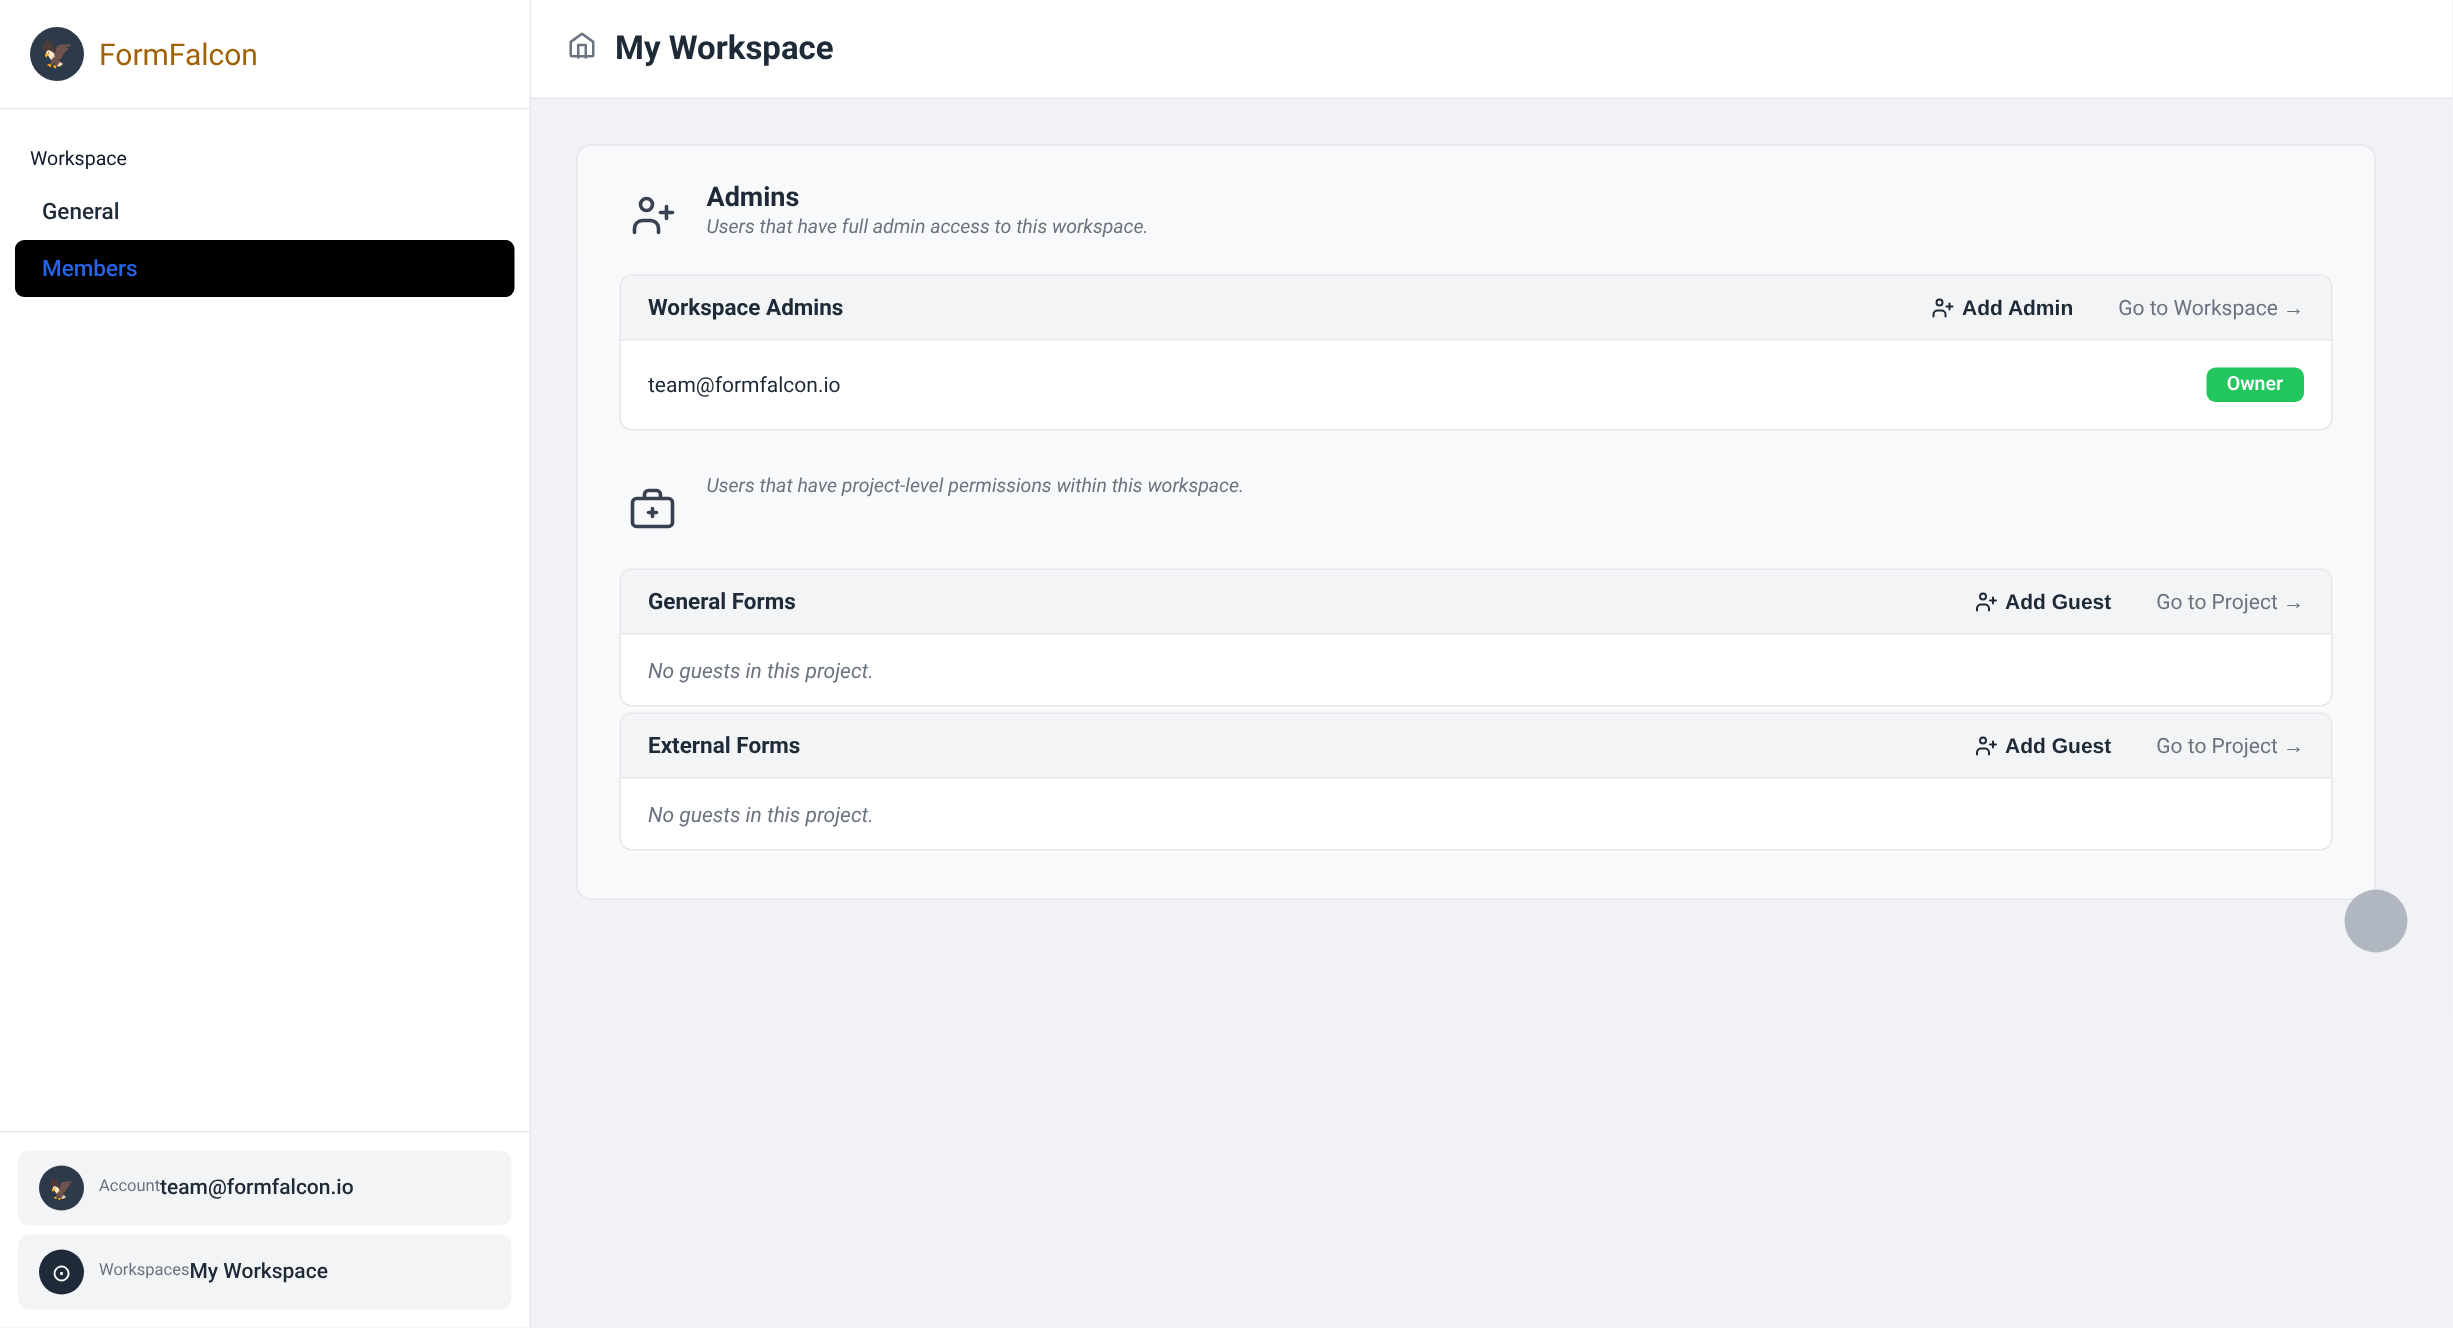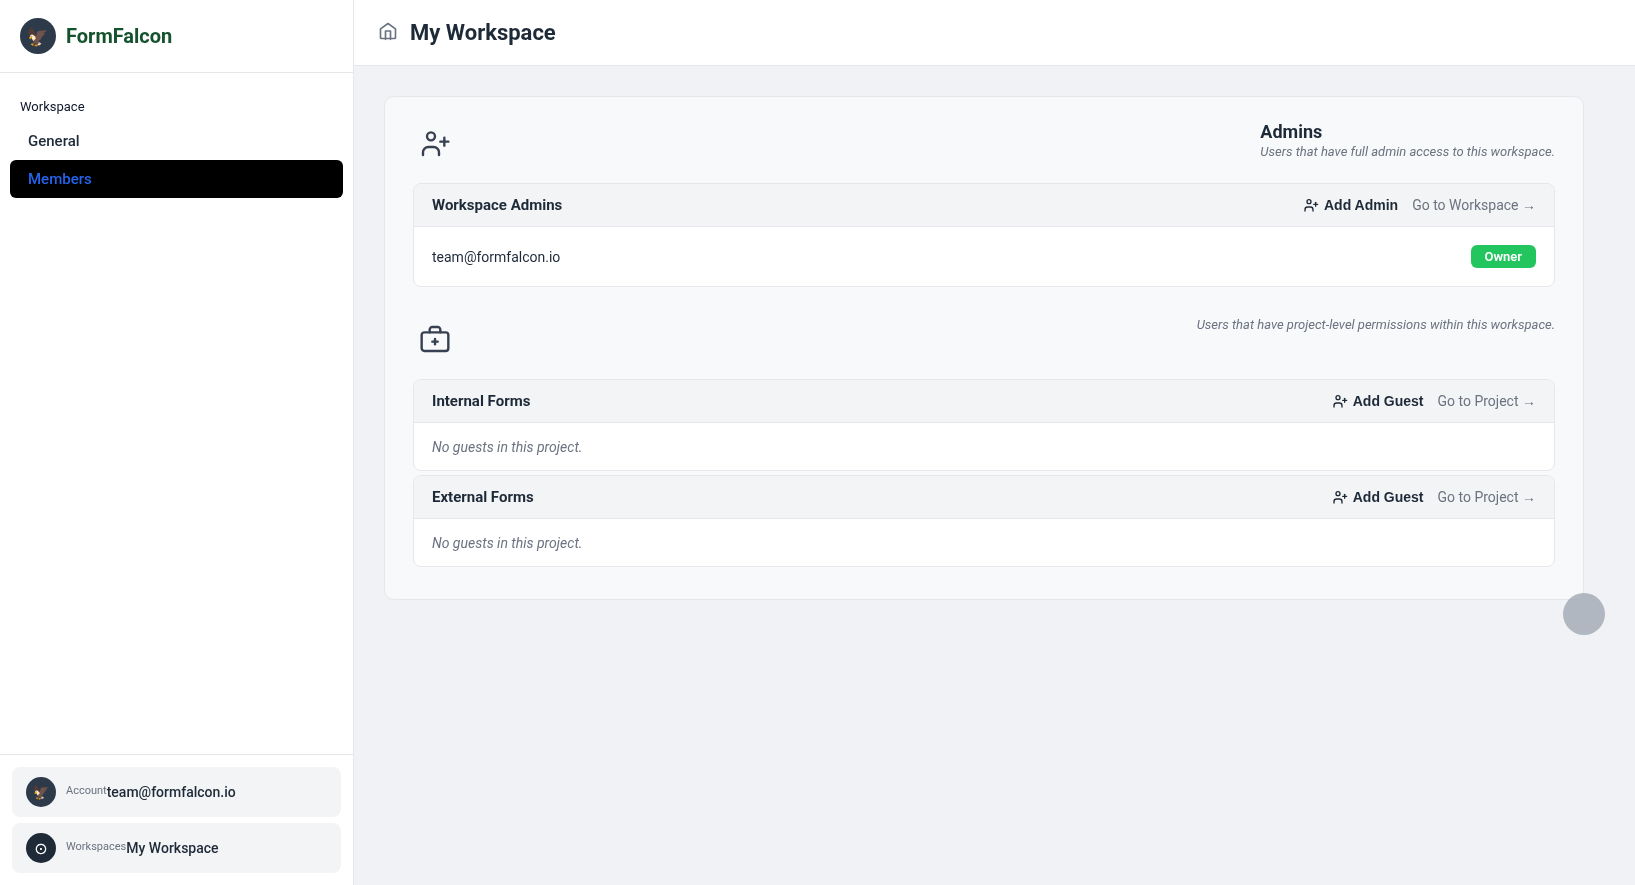--- a/index.html
+++ b/index.html
@@ -32,22 +32,22 @@
       display: flex;
       align-items: center;
       justify-content: center;
       color: #e07b3a;
       font-size: 18px;
       font-weight: bold;
     }
 
     .logo-text {
       font-size: 20px;
-      font-weight: 700;
-      color: #14532d;
+      font-weight: 400;
+      color: #a16207;
     }
 
     .sidebar-nav {
       flex: 1;
       padding: 20px 0;
     }
 
     .sidebar-section-label {
       font-size: 13px;
       color: #0f172a;
@@ -165,21 +165,20 @@
       padding: 24px 28px 28px;
       max-width: 1200px;
     }
 
     
     .section-header {
       display: flex;
       align-items: flex-start;
       gap: 14px;
       margin-bottom: 18px;
-      justify-content: space-between;
     }
 
     .section-icon-box {
       width: 44px;
       height: 44px;
       display: flex;
       align-items: center;
       justify-content: center;
     }
 
@@ -222,21 +221,21 @@
 
     .sub-section-title {
       font-size: 15px;
       font-weight: 700;
       color: #1e2a38;
     }
 
     .sub-section-actions {
       display: flex;
       align-items: flex-start;
-      gap: 14px;
+      gap: 30px;
     }
 
     .add-btn {
       display: flex;
       align-items: center;
       gap: 5px;
       font-size: 14px;
       color: #1e2a38;
       font-weight: 600;
       cursor: pointer;
@@ -400,21 +399,21 @@
               <line x1="10" y1="14" x2="14" y2="14"></line>
             </svg>
           </div>
           <div>
             <div class="section-desc">Users that have project-level permissions within this workspace.</div>
           </div>
         </div>
 
         <div class="sub-section">
           <div class="sub-section-header">
-            <span class="sub-section-title">Internal Forms</span>
+            <span class="sub-section-title">General Forms</span>
             <div class="sub-section-actions">
               <button class="add-btn">
                 <svg width="16" height="16" viewBox="0 0 24 24" fill="none" stroke="#1e2a38" stroke-width="2" stroke-linecap="round" stroke-linejoin="round">
                   <circle cx="9" cy="7" r="3"></circle>
                   <path d="M3 21v-2a4 4 0 0 1 4-4h4a4 4 0 0 1 4 4v2"></path>
                   <line x1="19" y1="8" x2="19" y2="14"></line>
                   <line x1="16" y1="11" x2="22" y2="11"></line>
                 </svg>
                 <span>Add Guest</span>
               </button>

